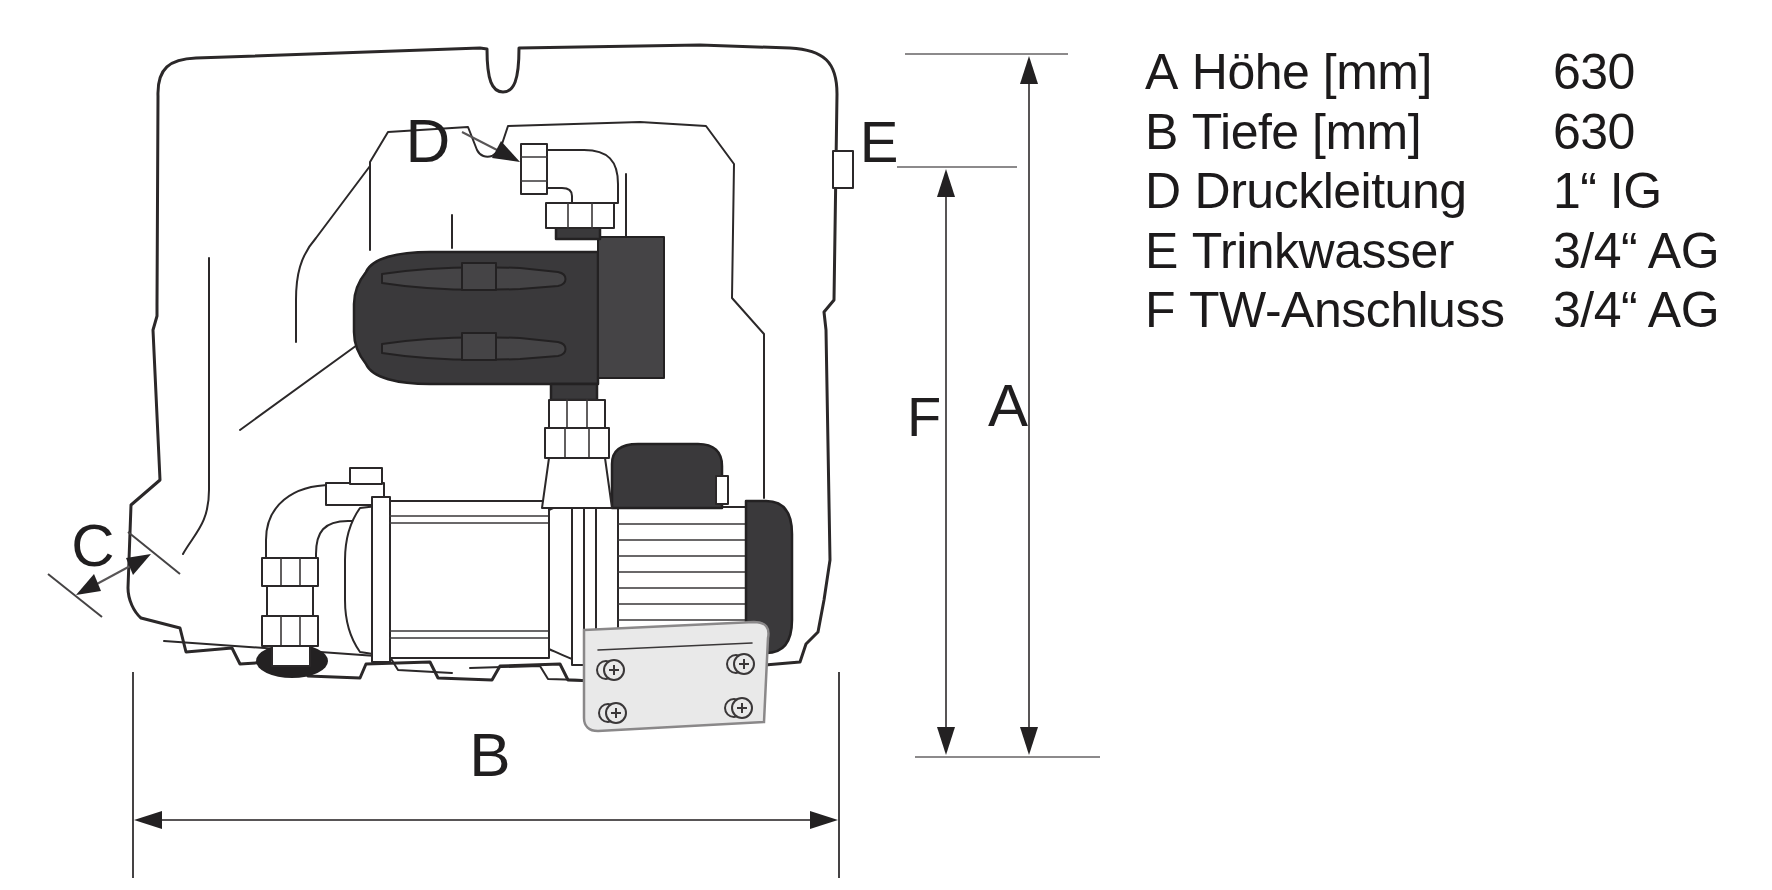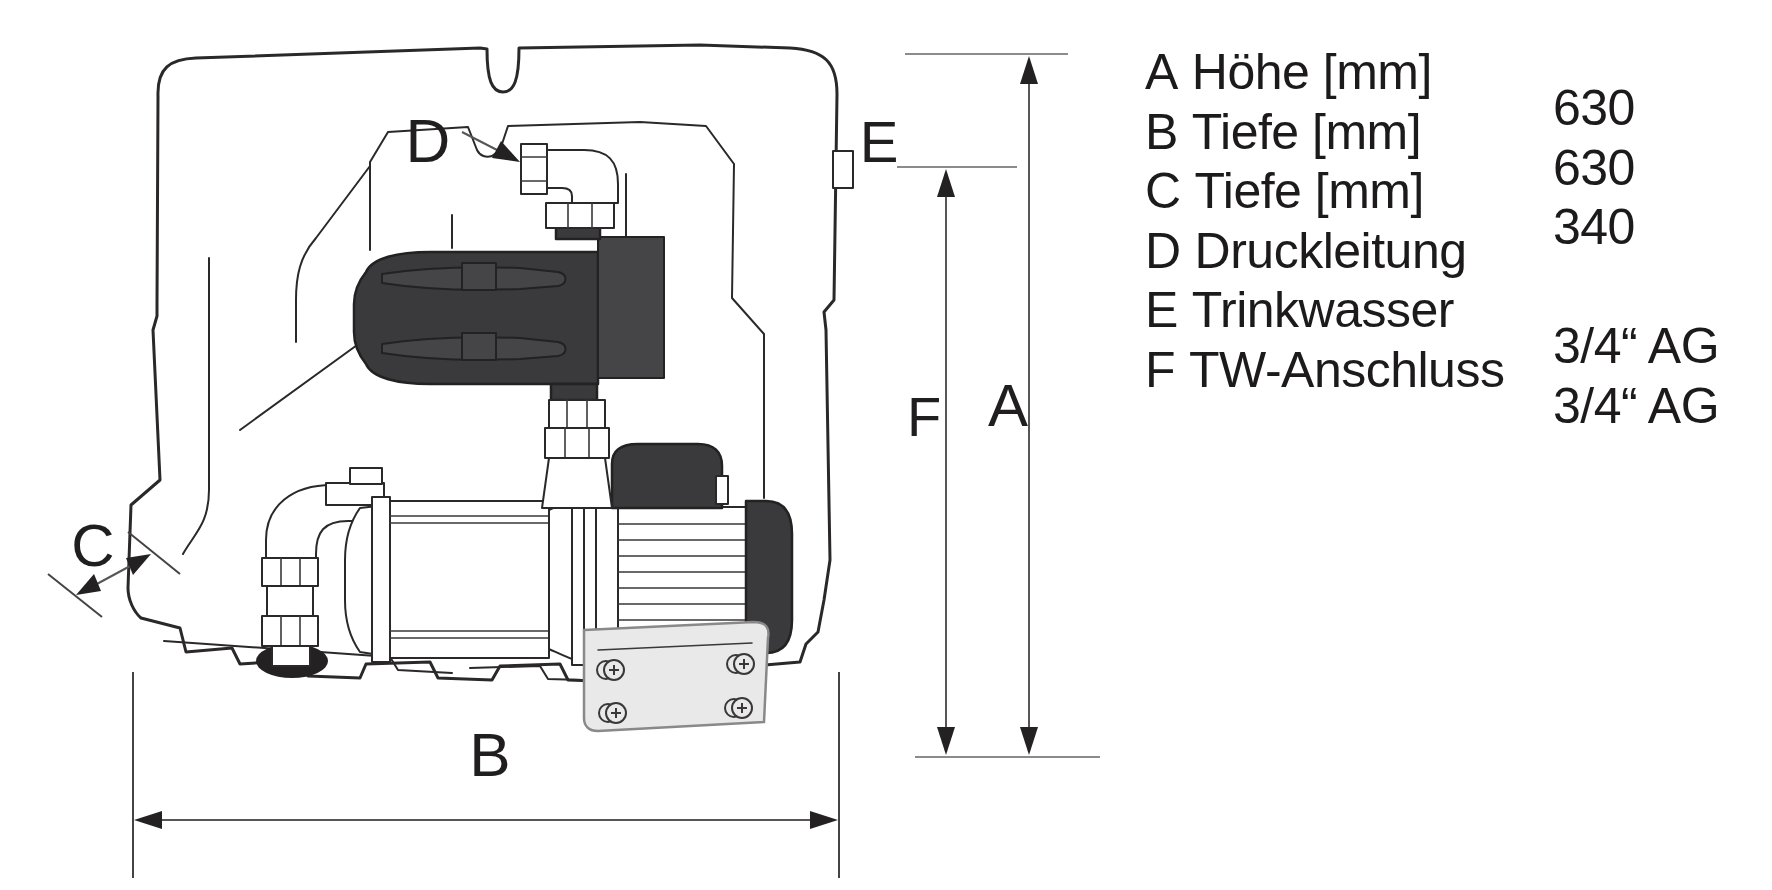--- a/index.html
+++ b/index.html
@@ -17,21 +17,21 @@
   .dim {stroke:#585556;stroke-width:2;fill:none;}
   .ext {stroke:#8c8a8b;stroke-width:2;fill:none;}
   .extd{stroke:#454344;stroke-width:2;fill:none;}
   .head{fill:#232122;stroke:none;}
   .dimtxt{font-family:"Liberation Sans",sans-serif;fill:#201e1f;}
   
   .legend{position:absolute;left:1145px;top:43px;width:600px;}
   .legend-row{position:relative;height:59.5px;line-height:59.5px;font-size:50px;
               letter-spacing:-0.5px;white-space:nowrap;}
   .legend-row .n{margin-left:14px;}
-  .legend-row .v{position:absolute;left:408px;top:0;margin-top:36px;}
+  .legend-row .v{position:absolute;left:408px;top:0;}
 </style>
 </head>
 <body>
 
 <div class="stage">
 
   <svg width="1772" height="890" viewBox="0 0 1772 890">
 
     <path class="ln fw" d="
       M 196,58
@@ -222,24 +222,21 @@
   </svg>
 
   <div class="legend">
     <div class="legend-row">
       <span class="l">A</span><span class="n">Höhe [mm]</span><span class="v">630</span>
     </div>
     <div class="legend-row">
       <span class="l">B</span><span class="n">Tiefe [mm]</span><span class="v">630</span>
     </div>
     <div class="legend-row">
-      <span class="l">C</span><span class="n">Tiefe [mm]</span><span class="v">340</span>
-    </div>
-    <div class="legend-row">
-      <span class="l">D</span><span class="n">Druckleitung</span>
+      <span class="l">D</span><span class="n">Druckleitung</span><span class="v">1“ IG</span>
     </div>
     <div class="legend-row">
       <span class="l">E</span><span class="n">Trinkwasser</span><span class="v">3/4“ AG</span>
     </div>
     <div class="legend-row">
       <span class="l">F</span><span class="n">TW-Anschluss</span><span class="v">3/4“ AG</span>
     </div>
   </div>
 
 </div>

